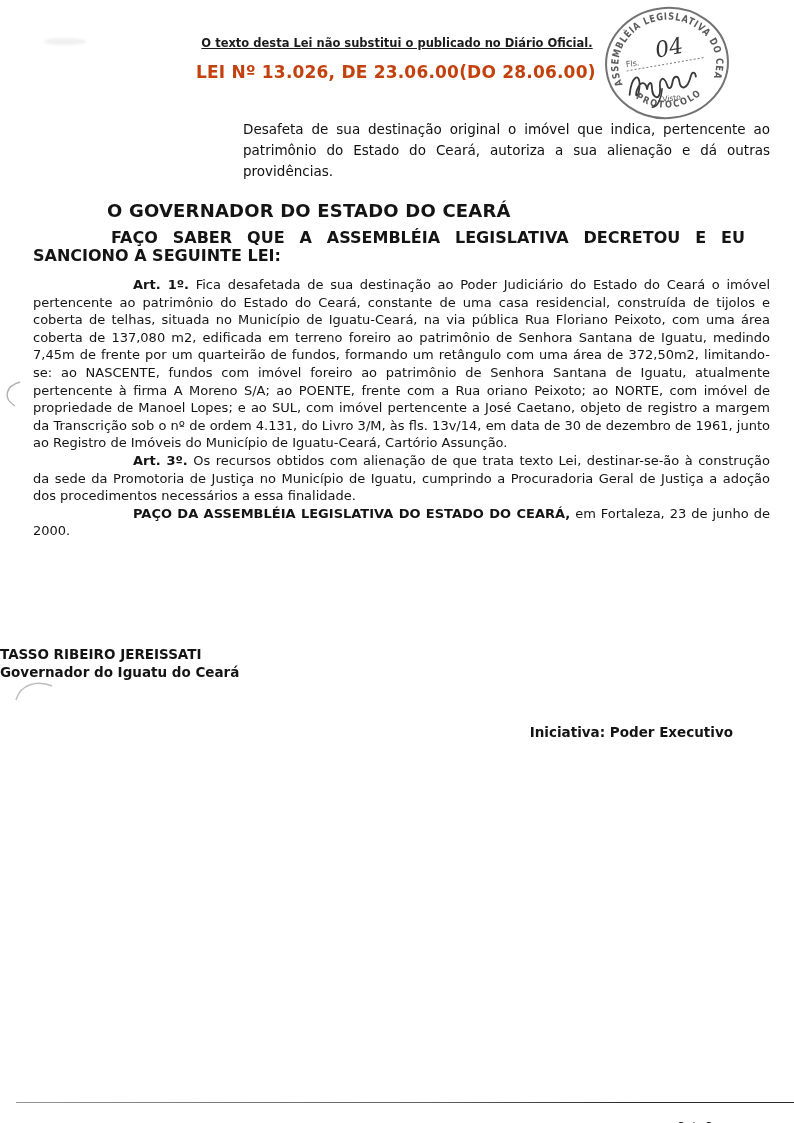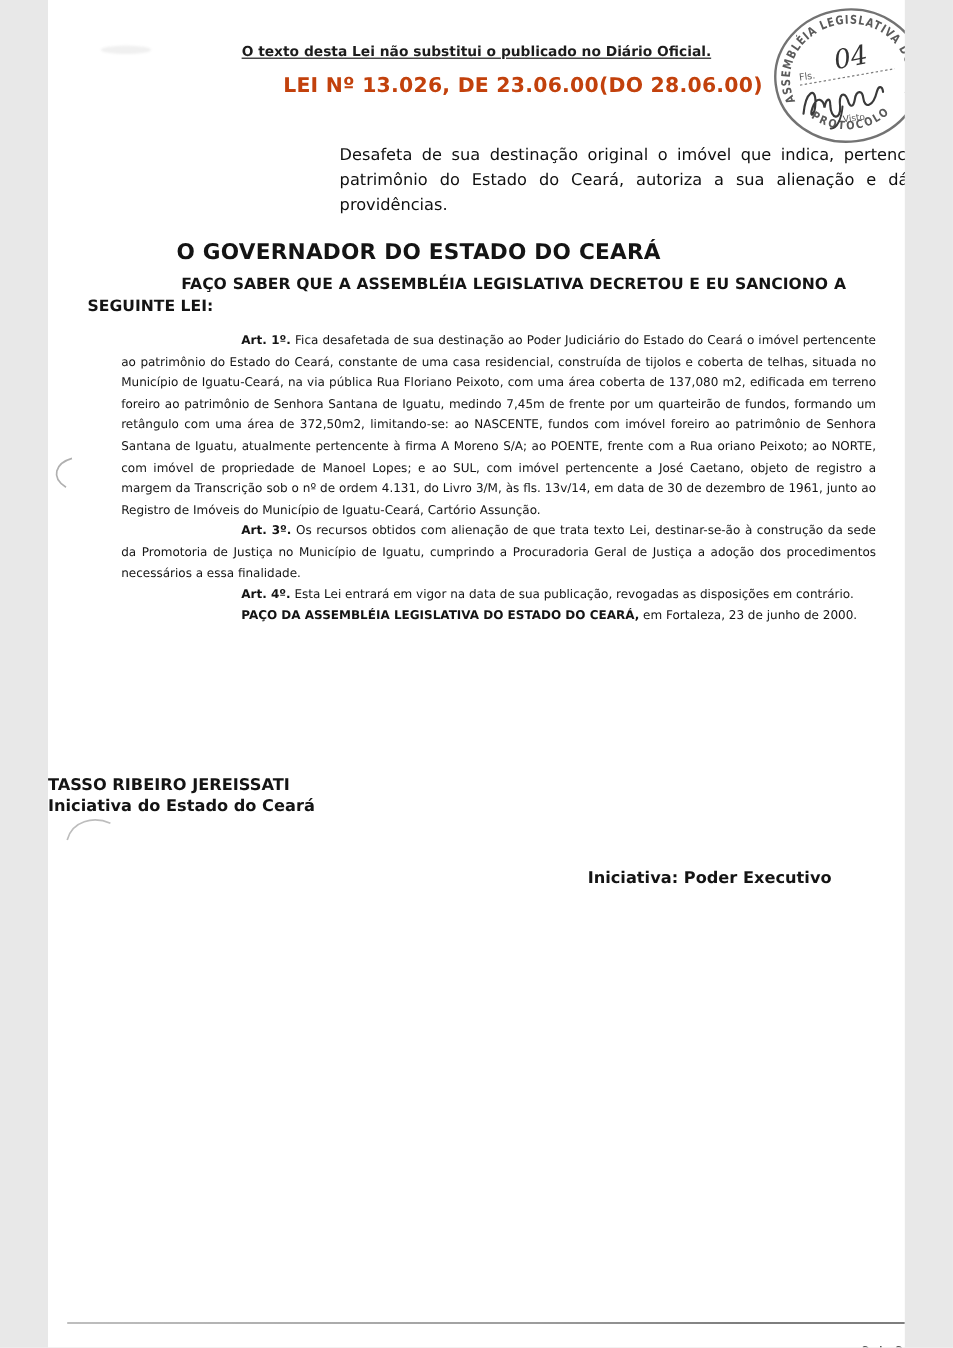--- a/index.html
+++ b/index.html
@@ -1,19 +1,19 @@
 <!DOCTYPE html>
 <html><head>
 <meta charset="utf-8">
 <style>
   * { margin: 0; padding: 0; box-sizing: border-box; }
   html, body { background: #e8e8e8; }
   .page {
     position: relative;
-    width: 714px;
+    width: 794px;
     height: 1123px;
     margin: 0 auto;
     background: #ffffff;
     font-family: "DejaVu Sans", "Liberation Sans", sans-serif;
     color: #141414;
     overflow: hidden;
   }
   .header-note {
     position: absolute;
     top: 36px; left: 0; right: 0;
@@ -49,33 +49,32 @@
   .governor {
     position: absolute;
     top: 200px; left: 107px;
     font-size: 18px;
     font-weight: bold;
     letter-spacing: 0.2px;
   }
   .preamble {
     position: absolute;
     top: 229px; left: 33px; right: 49px;
-    font-size: 13px;
+    font-size: 16px;
     font-weight: bold;
     line-height: 17.5px;
     text-align: justify;
     text-indent: 78px;
   }
   .body-flow {
     position: absolute;
     top: 276px; left: 33px; right: 24px;
-    font-size: 10px;
+    font-size: 13px;
     line-height: 17.6px;
     text-align: justify;
-    margin-left: 28px;
   }
   .body-flow p { text-indent: 100px; }
   .body-flow b { font-weight: bold; }
   .signature-block {
     position: absolute;
     top: 645px; left: 0; right: 0;
     text-align: left;
     font-size: 13.5px;
     font-weight: bold;
     line-height: 18px;
@@ -148,27 +147,26 @@
   <svg class="artifact" style="top:378px; left:0;" width="26" height="34">
     <path d="M20,4 C6,8 2,20 15,28" stroke="#8f8f8f" stroke-width="1.4" fill="none" opacity="0.7"></path>
   </svg>
   <svg class="artifact" style="top:676px; left:12px;" width="44" height="28">
     <path d="M4,24 C8,8 26,4 40,10" stroke="#9a9a9a" stroke-width="1.4" fill="none" opacity="0.65"></path>
   </svg>
 
   <div class="body-flow">
     <p><b>Art. 1º.</b><span> Fica desafetada de sua destinação ao Poder Judiciário do Estado do Ceará o imóvel pertencente ao patrimônio do Estado do Ceará, constante de uma casa residencial, construída de tijolos e coberta de telhas, situada no Município de Iguatu-Ceará, na via pública Rua Floriano Peixoto, com uma área coberta de 137,080 m2, edificada em terreno foreiro ao patrimônio de Senhora Santana de Iguatu, medindo 7,45m de frente por um quarteirão de fundos, formando um retângulo com uma área de 372,50m2, limitando-se: ao NASCENTE, fundos com imóvel foreiro ao patrimônio de Senhora Santana de Iguatu, atualmente pertencente à firma A Moreno S/A; ao POENTE, frente com a Rua oriano Peixoto; ao NORTE, com imóvel de propriedade de Manoel Lopes; e ao SUL, com imóvel pertencente a José Caetano, objeto de registro a margem da Transcrição sob o nº de ordem 4.131, do Livro 3/M, às fls. 13v/14, em data de 30 de dezembro de 1961, junto ao Registro de Imóveis do Município de Iguatu-Ceará, Cartório Assunção.</span></p>
     <p><b>Art. 3º.</b><span> Os recursos obtidos com alienação de que trata texto Lei, destinar-se-ão à construção da sede da Promotoria de Justiça no Município de Iguatu, cumprindo a Procuradoria Geral de Justiça a adoção dos procedimentos necessários a essa finalidade.</span></p>
-    <p><b>Art. 4º.</b><span> Esta Lei entrará em vigor na data de sua publicação, revogadas as disposições em contrário.</span></p>
     <p><b>PAÇO DA ASSEMBLÉIA LEGISLATIVA DO ESTADO DO CEARÁ,</b><span> em Fortaleza, 23 de junho de 2000.</span></p>
   </div>
 
   <div class="signature-block">
     <div>TASSO RIBEIRO JEREISSATI</div>
-    <div>Iniciativa do Estado do Ceará</div>
+    <div>Governador do Iguatu do Ceará</div>
   </div>
 
   <div class="initiative">Iniciativa: Poder Executivo</div>
 
   <div class="footer-line"></div>
   <div class="footer-page">3 de 3</div>
 
 </div>
 
 </body></html>

